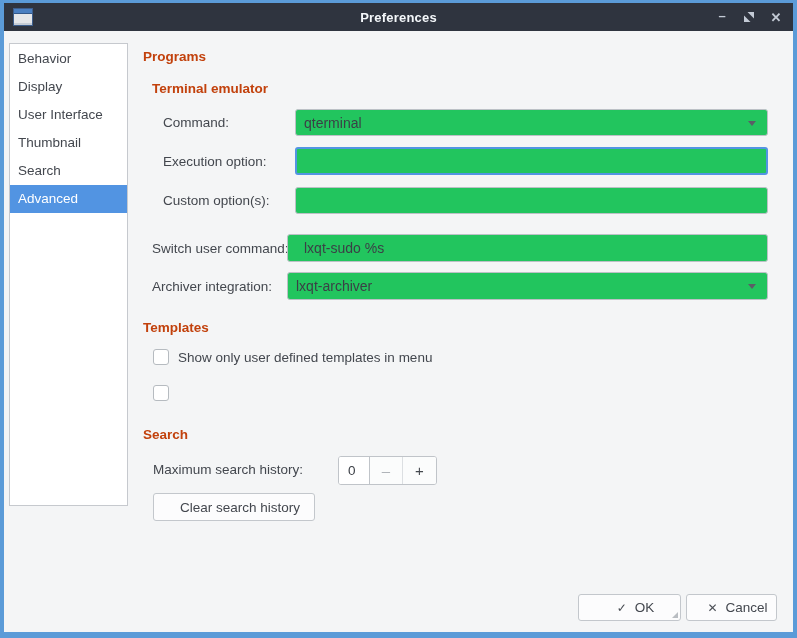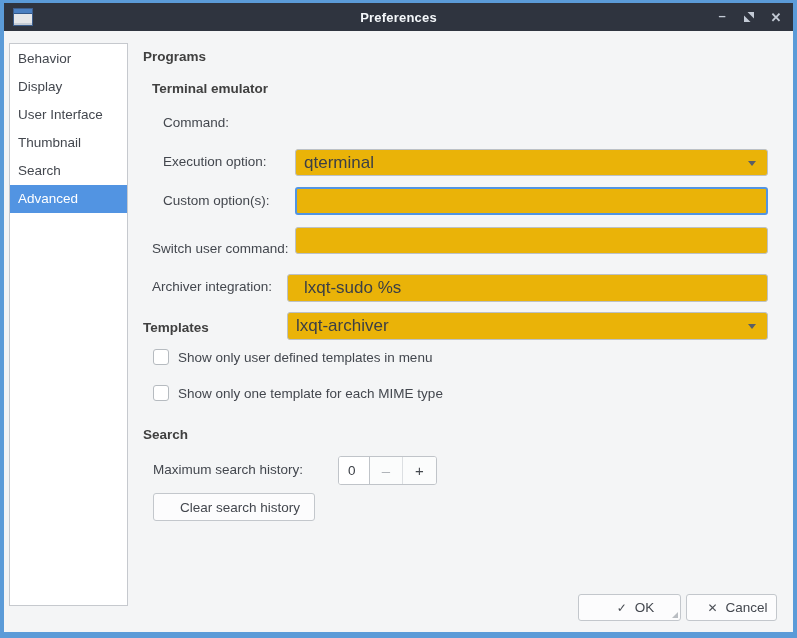--- a/index.html
+++ b/index.html
@@ -44,49 +44,48 @@
     display: flex; align-items: center; justify-content: center;
     font-size: 13px; font-weight: bold; cursor: default;
   }
   .minimize-glyph { transform: translateY(-2px); }
 
   
   .content { position: relative; height: 601px; font-size: 13px; color: #43474e; }
 
   .sidebar {
     position: absolute; left: 5px; top: 12px;
-    width: 119px; height: 563px;
+    width: 119px; height: 463px;
     background: #ffffff;
     border: 1px solid #c6c9ce;
     padding-top: 1px;
   }
   .side-item {
     height: 28px; line-height: 28px;
     padding-left: 8px;
     font-size: 13.5px; color: #43474e;
     cursor: default;
   }
   .side-item.selected { background: #5294e2; color: #ffffff; }
 
   .heading {
     position: absolute;
-    font-weight: bold; font-size: 13.5px; color: #404040;
+    font-weight: bold; font-size: 13.5px; color: #c2410c;
   }
 
   .form-label { position: absolute; font-size: 13.5px; color: #43474e; }
 
   .field {
     position: absolute;
-    background: #eab308;
+    background: #22c55e;
     border: 1px solid #bcc1c6;
     border-radius: 3px;
     font-family: "Liberation Sans", sans-serif;
-    font-size: 17px; color: #3b3f46;
+    font-size: 14px; color: #3b3f46;
     padding: 0 8px;
-    margin-top: 40px;
   }
   input.field { outline: none; }
   .field.focused { border: 2px solid #5294e2; padding: 0 7px; }
 
   .combo { display: flex; align-items: center; cursor: default; }
   .combo-arrow {
     position: absolute; right: 11px; top: 50%;
     margin-top: -2px;
     width: 0; height: 0;
     border-left: 4.5px solid transparent;
@@ -214,21 +213,20 @@
     </div>
 
     <div class="heading" style="left:139px; top:289px;">Templates</div>
 
     <div class="check-row" style="left:149px; top:318px;">
       <span class="checkbox"></span>
       <span class="check-label">Show only user defined templates in menu</span>
     </div>
     <div class="check-row" style="left:149px; top:354px;">
       <span class="checkbox"></span>
-      <span class="check-label">Show only one template for each MIME type</span>
     </div>
 
     <div class="heading" style="left:139px; top:396px;">Search</div>
 
     <span class="form-label" style="left:149px; top:431px;">Maximum search history:</span>
     <div class="spinbox">
       <div class="spin-value">0</div>
       <div class="spin-btn spin-minus">–</div>
       <div class="spin-btn spin-plus">+</div>
     </div>

